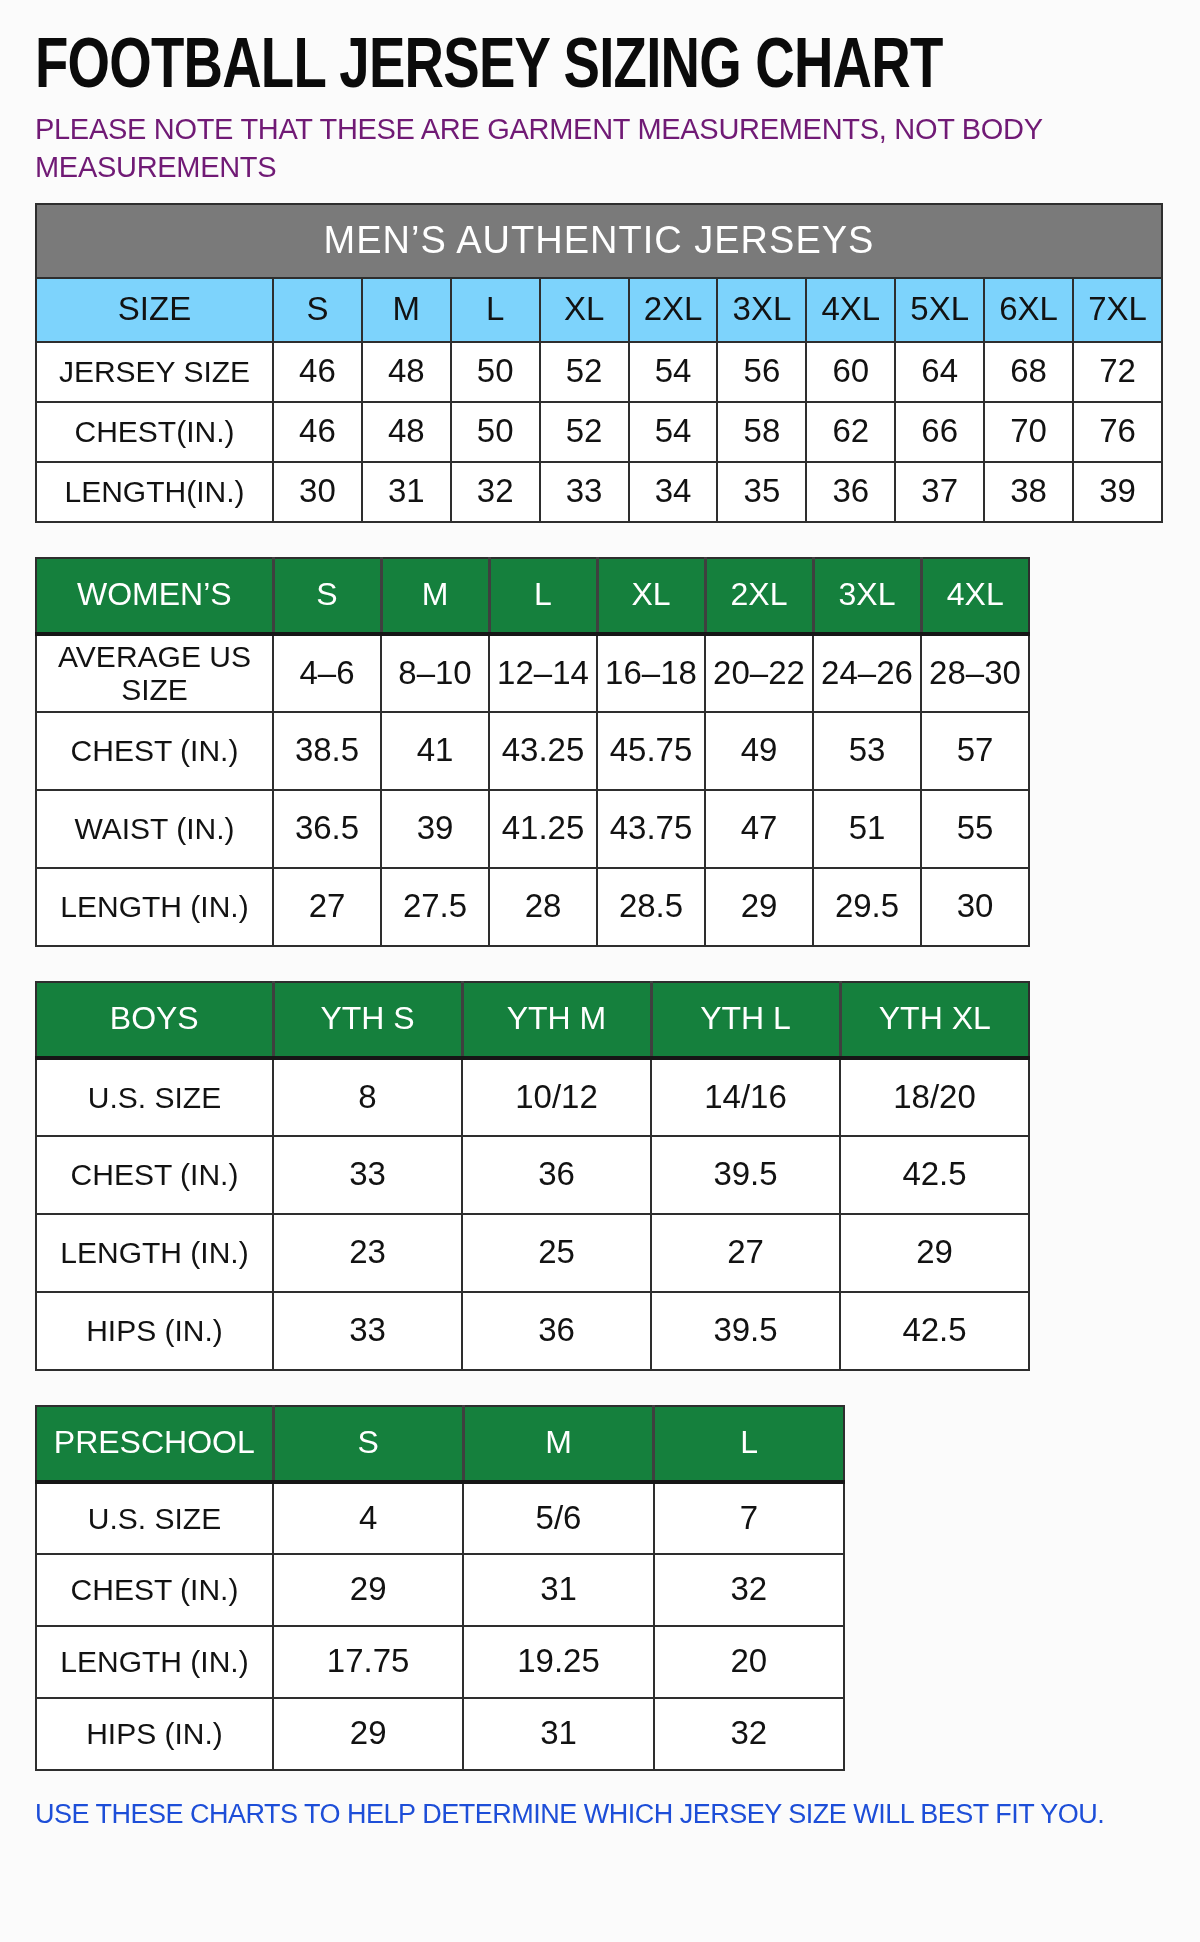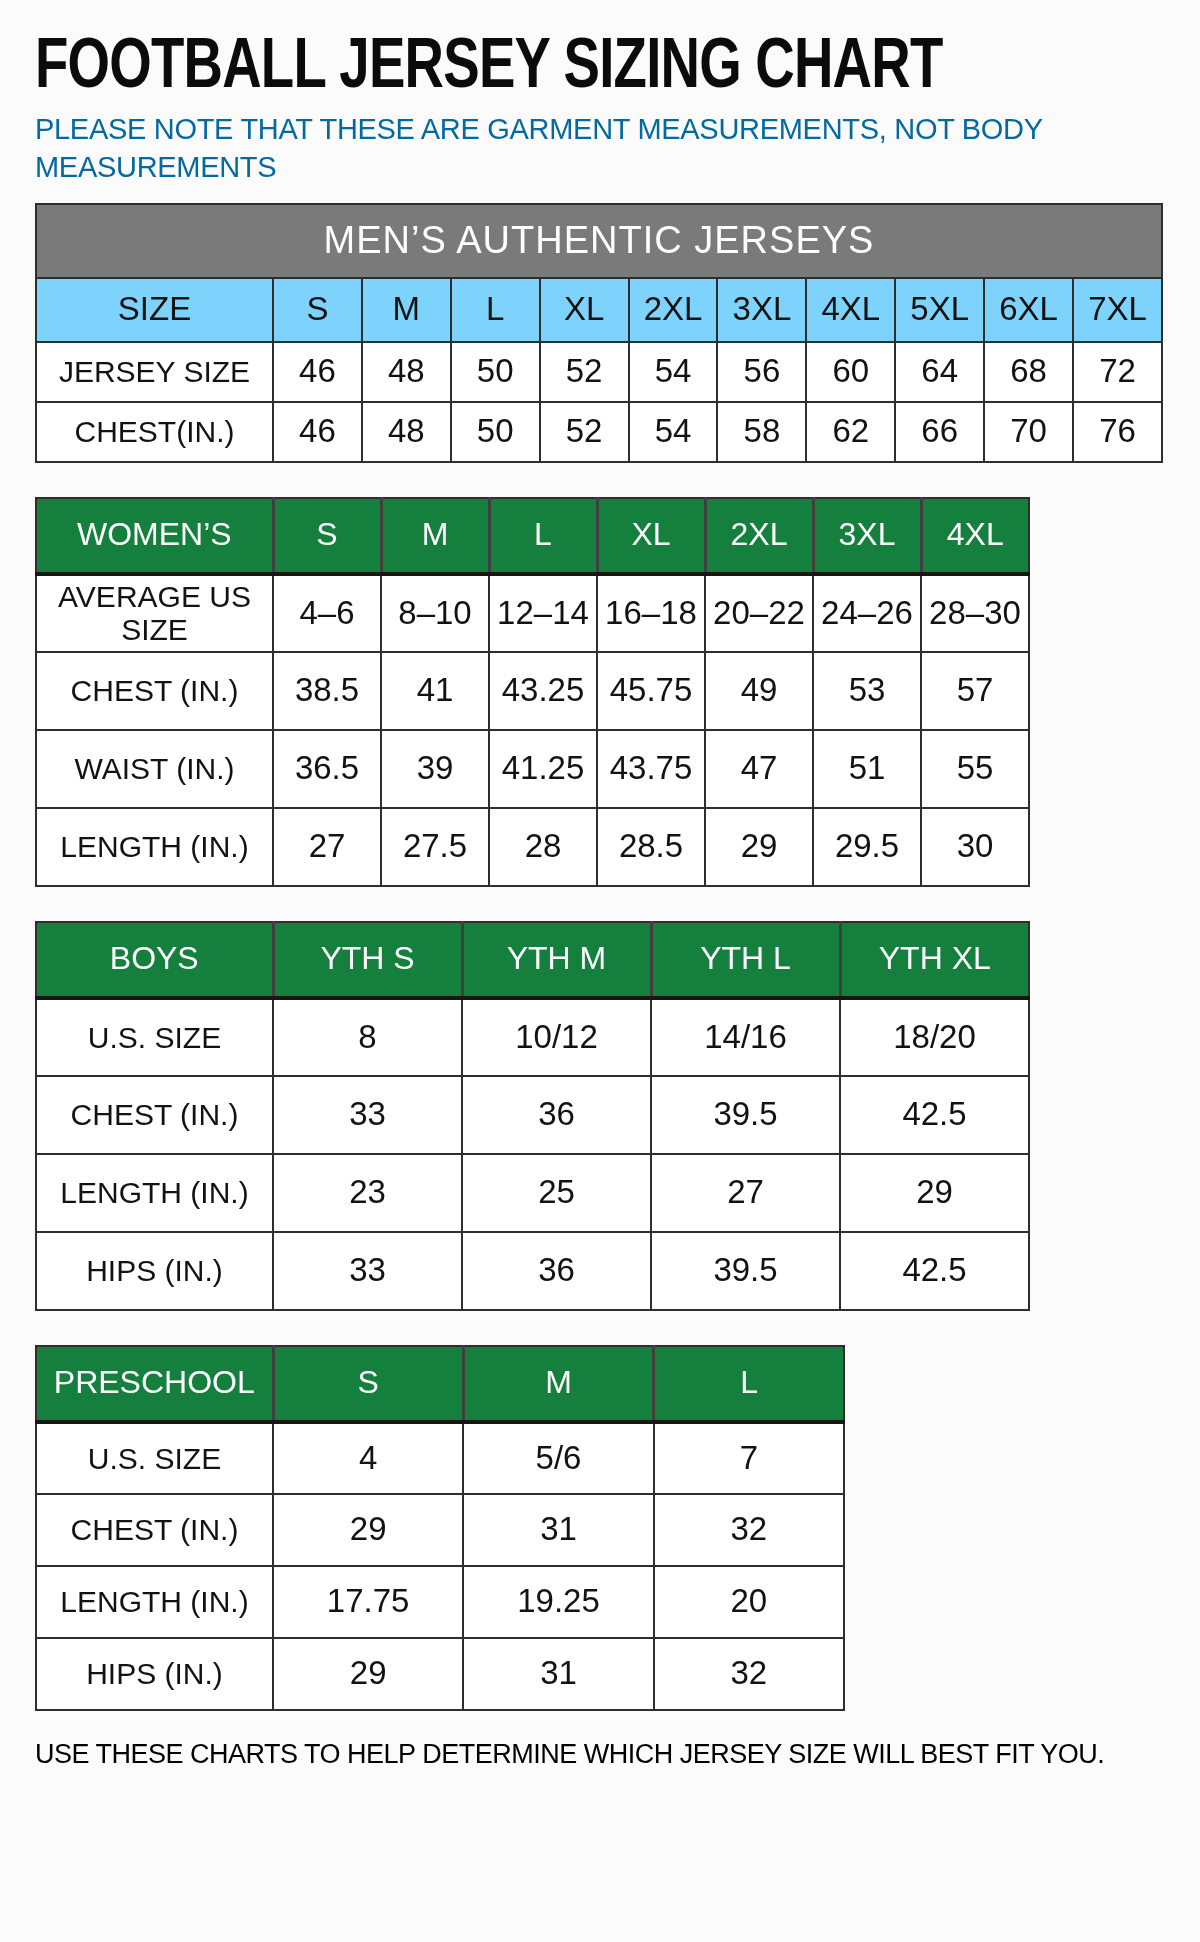--- a/index.html
+++ b/index.html
@@ -21,21 +21,21 @@
     letter-spacing: -1px;
     line-height: 1.0;
     color: #0b0b0b;
     white-space: nowrap;
     transform: scaleX(0.78);
     transform-origin: left top;
   }
 
   .note {
     margin-top: 12px;
-    color: #0369a1;
+    color: #701a75;
     font-size: 29px;
     line-height: 1.32;
     letter-spacing: -0.3px;
   }
 
   .section { margin-top: 34px; }
   .section.first { margin-top: 16px; }
 
   .banner {
     width: 1128px;
@@ -89,21 +89,21 @@
   .t-womens thead th, .t-boys thead th { height: 76px; }
   .t-womens tbody th, .t-womens tbody td { height: 78px; }
   .t-boys tbody th, .t-boys tbody td { height: 78px; }
 
   .t-preschool { width: 810px; }
   .t-preschool thead th { height: 76px; }
   .t-preschool tbody th, .t-preschool tbody td { height: 72px; }
 
   .footer {
     margin-top: 28px;
-    color: #000000;
+    color: #1d4ed8;
     font-size: 27px;
     letter-spacing: -0.5px;
     white-space: nowrap;
   }
 </style>
 </head>
 <body>
 
 <div class="page">
 
@@ -152,20 +152,33 @@
             <td>48</td>
             <td>50</td>
             <td>52</td>
             <td>54</td>
             <td>58</td>
             <td>62</td>
             <td>66</td>
             <td>70</td>
             <td>76</td>
           </tr>
+          <tr>
+            <th class="label-col">LENGTH(IN.)</th>
+            <td>30</td>
+            <td>31</td>
+            <td>32</td>
+            <td>33</td>
+            <td>34</td>
+            <td>35</td>
+            <td>36</td>
+            <td>37</td>
+            <td>38</td>
+            <td>39</td>
+          </tr>
         </tbody>
       </table>
   </section>
 
   <section class="section">
     <table class="t-womens gray-head">
         <thead>
           <tr>
             <th class="label-col">WOMEN’S</th>
             <th>S</th>

